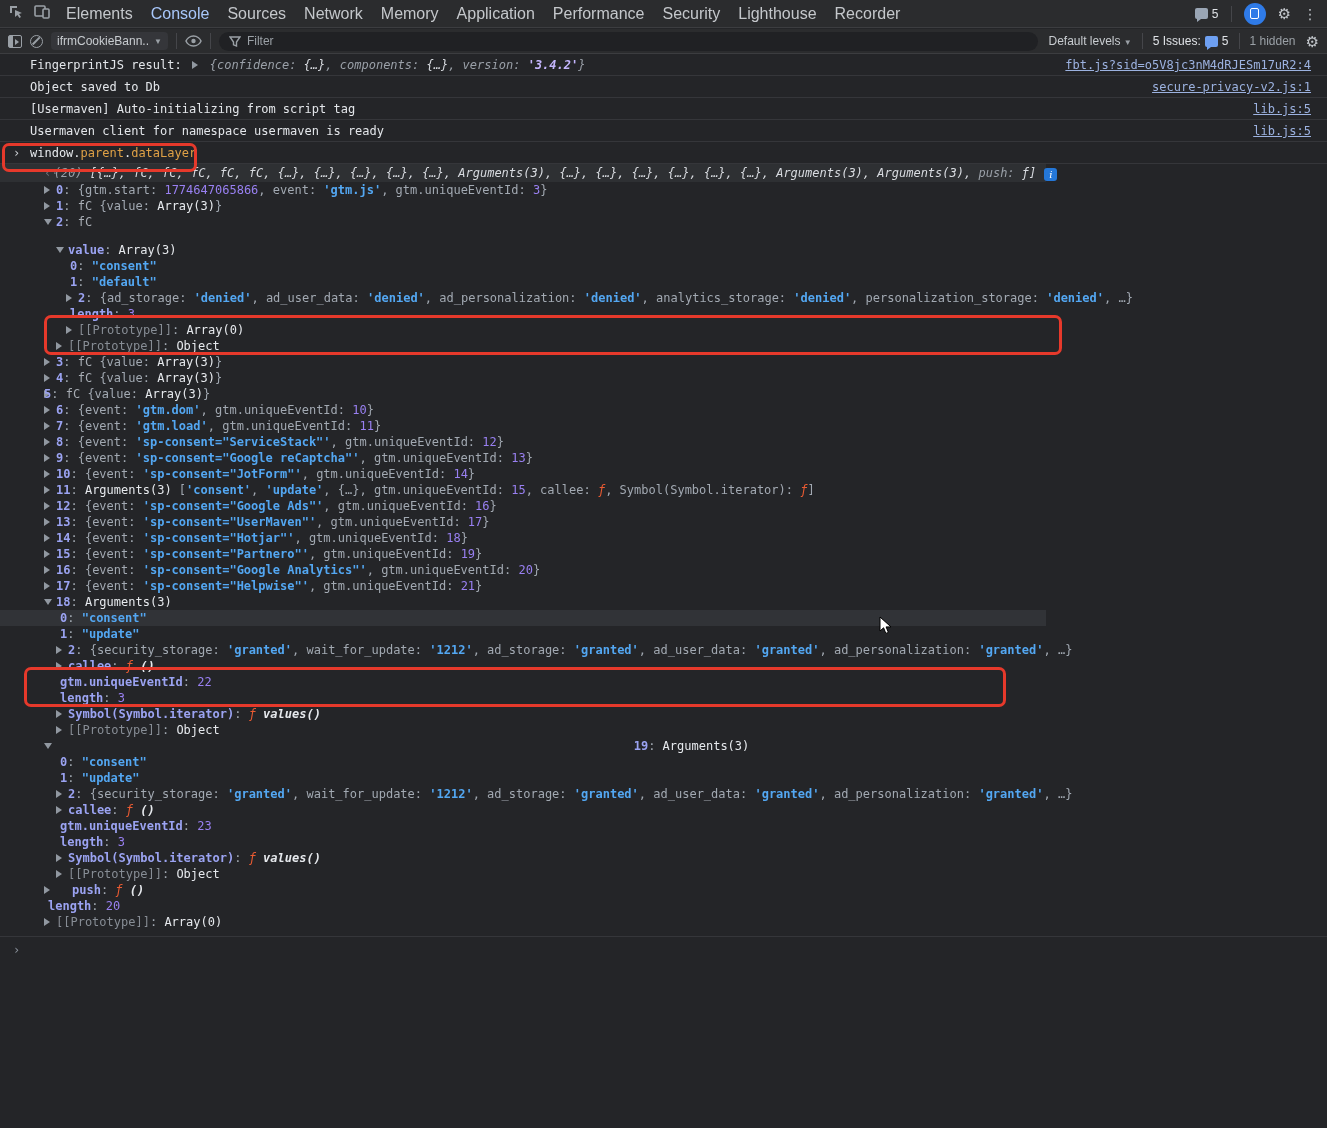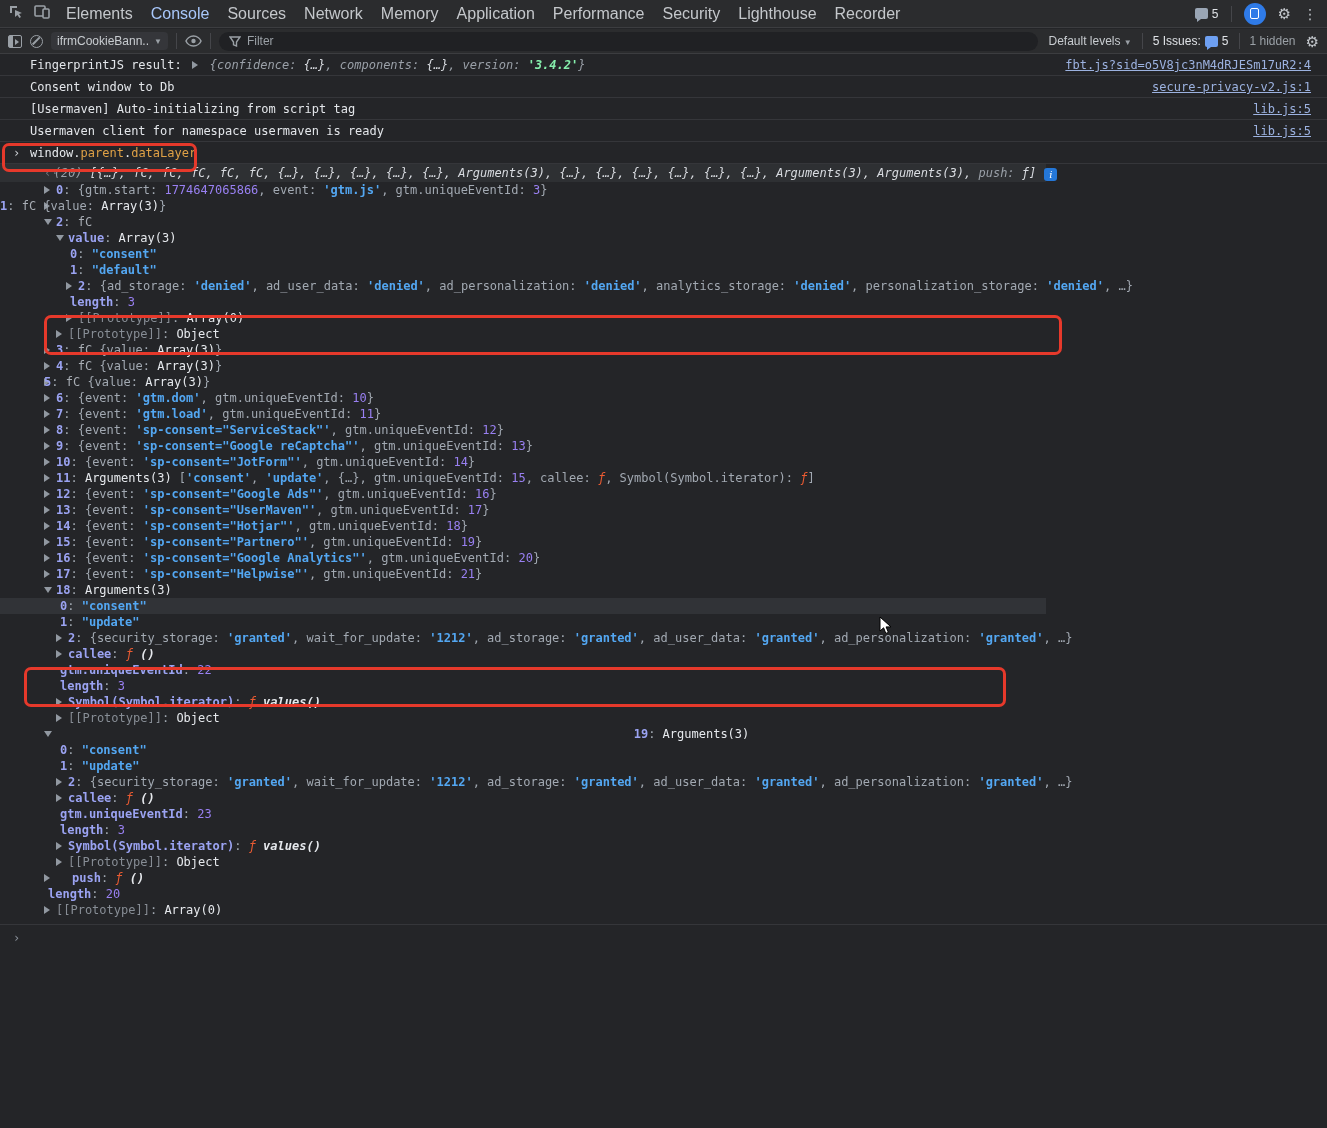--- a/index.html
+++ b/index.html
@@ -90,21 +90,21 @@
   .g  { color:#a2a9b2; }
   .s  { color:#53a7f2; font-weight:600; }
   .n  { color:#9980f2; }
   .w  { color:#e6e9ed; }
   .c  { color:#a8adb4; }
   .d  { color:#878d95; }
   .f  { color:#ea5b32; font-style:italic; }
   .fs { color:#e6e9ed; font-style:italic; font-weight:600; }
   .it { color:#d8dbe0; font-style:italic; }
   .itg{ color:#9aa0a8; font-style:italic; }
-  .its{ color:#86efac; font-style:italic; font-weight:600; }
+  .its{ color:#c4b5fd; font-style:italic; font-weight:600; }
   .gold { color:#dfa146; }
 
   
   .redbox { position:absolute; border:3px solid #e6392b; border-radius:7px; pointer-events:none; }
   #redbox1 { left:2px;  top:143px; width:195px;  height:29px; }
   #redbox2 { left:44px; top:315px; width:1018px; height:40px; }
   #redbox3 { left:24px; top:667px; width:982px;  height:40px; }
 
   .cursor { position:absolute; left:879px; top:616px; pointer-events:none; }
 </style>
@@ -201,21 +201,21 @@
         <div class="msg">
           <span class="grow">
             <span>FingerprintJS result:</span>
             <span class="tri-r-inline"></span>
             <span><span class="itg">{confidence: </span><span class="it">{…}</span><span class="itg">, components: </span><span class="it">{…}</span><span class="itg">, version: </span><span class="its">'3.4.2'</span><span class="itg">}</span></span>
           </span>
           <span class="srclink">fbt.js?sid=o5V8jc3nM4dRJESm17uR2:4</span>
         </div>
         <div class="msg">
           <span class="grow">
-            <span>Consent window to Db</span>
+            <span>Object saved to Db</span>
           </span>
           <span class="srclink">secure-privacy-v2.js:1</span>
         </div>
         <div class="msg">
           <span class="grow">
             <span>[Usermaven] Auto-initializing from script tag</span>
           </span>
           <span class="srclink">lib.js:5</span>
         </div>
         <div class="msg">
@@ -232,23 +232,23 @@
     </div>
 
     <div class="resultblock">
       <div class="resline">
         <span class="band"></span>
         <span class="ret">‹·</span>
         <span id="restokens"><span class="itg">(20) </span><span class="it">[{…}, fC, fC, fC, fC, fC, {…}, {…}, {…}, {…}, {…}, Arguments(3), {…}, {…}, {…}, {…}, {…}, {…}, Arguments(3), Arguments(3), </span><span class="itg">push: </span><span class="it">ƒ]</span></span><span class="infoicon">i</span>
       </div>
       <div class="tree" id="tree">
           <div class="trow" style="padding-left: 56px;"><span class="arr r" style="left: 44px;"></span><span class="txt"><span class="k">0</span><span class="g">: {</span><span class="pk">gtm.start</span><span class="g">: </span><span class="n">1774647065866</span><span class="g">, </span><span class="pk">event</span><span class="g">: </span><span class="s">'gtm.js'</span><span class="g">, </span><span class="pk">gtm.uniqueEventId</span><span class="g">: </span><span class="n">3</span><span class="g">}</span></span></div>
-          <div class="trow" style=""><span class="arr r" style="left: 44px;"></span><span class="txt"><span class="k">1</span><span class="g">: </span><span class="c">fC </span><span class="g">{</span><span class="pk">value</span><span class="g">: </span><span class="w">Array(3)</span><span class="g">}</span></span></div>
+          <div class="trow" style="padding-left: 56px;"><span class="arr r" style="left: 44px;"></span><span class="txt"><span class="k">1</span><span class="g">: </span><span class="c">fC </span><span class="g">{</span><span class="pk">value</span><span class="g">: </span><span class="w">Array(3)</span><span class="g">}</span></span></div>
           <div class="trow" style="padding-left: 56px;"><span class="arr d" style="left: 44px;"></span><span class="txt"><span class="k">2</span><span class="g">: </span><span class="c">fC</span></span></div>
-          <div class="trow" style="padding-left: 68px;"><span class="arr d" style="left: 56px;"></span><span class="txt"><span class="k">value</span><span class="g">: </span><span class="w">Array(3)</span></span></div>
+          <div class="trow" style="padding-left: 68px; margin-top: 12px;"><span class="arr d" style="left: 56px;"></span><span class="txt"><span class="k">value</span><span class="g">: </span><span class="w">Array(3)</span></span></div>
           <div class="trow" style="padding-left: 70px;"><span class="txt"><span class="k">0</span><span class="g">: </span><span class="s">"consent"</span></span></div>
           <div class="trow" style="padding-left: 70px;"><span class="txt"><span class="k">1</span><span class="g">: </span><span class="s">"default"</span></span></div>
           <div class="trow" style="padding-left: 78px;"><span class="arr r" style="left: 66px;"></span><span class="txt"><span class="k">2</span><span class="g">: {</span><span class="pk">ad_storage</span><span class="g">: </span><span class="s">'denied'</span><span class="g">, </span><span class="pk">ad_user_data</span><span class="g">: </span><span class="s">'denied'</span><span class="g">, </span><span class="pk">ad_personalization</span><span class="g">: </span><span class="s">'denied'</span><span class="g">, </span><span class="pk">analytics_storage</span><span class="g">: </span><span class="s">'denied'</span><span class="g">, </span><span class="pk">personalization_storage</span><span class="g">: </span><span class="s">'denied'</span><span class="g">, …}</span></span></div>
           <div class="trow" style="padding-left: 70px;"><span class="txt"><span class="k">length</span><span class="g">: </span><span class="n">3</span></span></div>
           <div class="trow" style="padding-left: 78px;"><span class="arr r" style="left: 66px;"></span><span class="txt"><span class="d">[[Prototype]]</span><span class="g">: </span><span class="w">Array(0)</span></span></div>
           <div class="trow" style="padding-left: 68px;"><span class="arr r" style="left: 56px;"></span><span class="txt"><span class="d">[[Prototype]]</span><span class="g">: </span><span class="w">Object</span></span></div>
           <div class="trow" style="padding-left: 56px;"><span class="arr r" style="left: 44px;"></span><span class="txt"><span class="k">3</span><span class="g">: </span><span class="c">fC </span><span class="g">{</span><span class="pk">value</span><span class="g">: </span><span class="w">Array(3)</span><span class="g">}</span></span></div>
           <div class="trow" style="padding-left: 56px;"><span class="arr r" style="left: 44px;"></span><span class="txt"><span class="k">4</span><span class="g">: </span><span class="c">fC </span><span class="g">{</span><span class="pk">value</span><span class="g">: </span><span class="w">Array(3)</span><span class="g">}</span></span></div>
           <div class="trow" style="padding-left: 44px;"><span class="arr r" style="left: 44px;"></span><span class="txt"><span class="k">5</span><span class="g">: </span><span class="c">fC </span><span class="g">{</span><span class="pk">value</span><span class="g">: </span><span class="w">Array(3)</span><span class="g">}</span></span></div>
           <div class="trow" style="padding-left: 56px;"><span class="arr r" style="left: 44px;"></span><span class="txt"><span class="k">6</span><span class="g">: {</span><span class="pk">event</span><span class="g">: </span><span class="s">'gtm.dom'</span><span class="g">, </span><span class="pk">gtm.uniqueEventId</span><span class="g">: </span><span class="n">10</span><span class="g">}</span></span></div>

